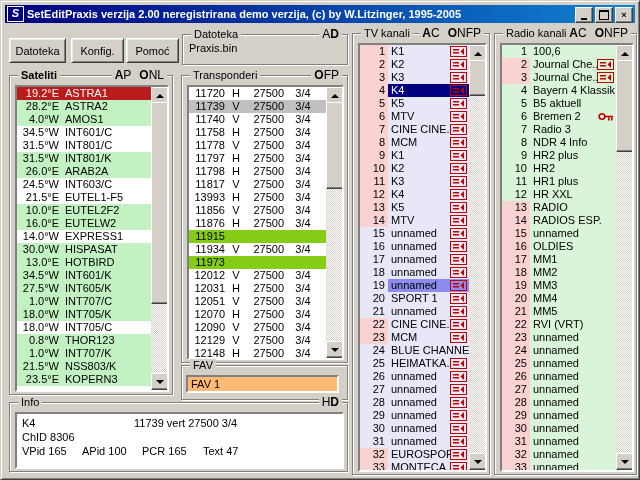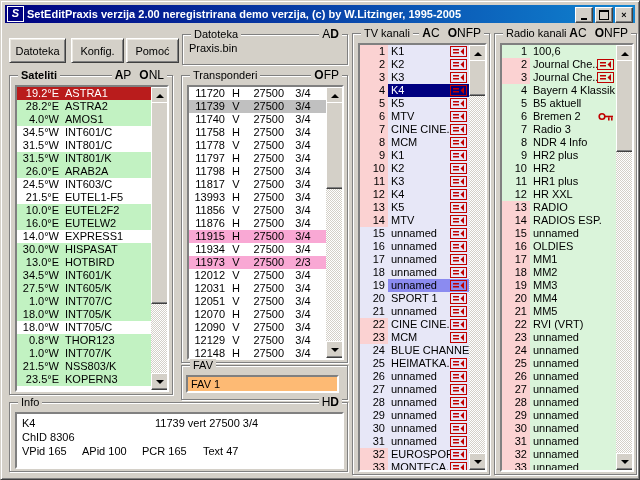--- a/index.html
+++ b/index.html
@@ -46,21 +46,21 @@
   .sat-name{margin-left:6px;flex:1;}
   .bg-green{background:#c2f2c2;}
   .bg-white{background:#fff;}
   .row.sel-navy{background:#b91c1c;color:#fff;}
   
   .tp-freq{width:36px;text-align:right;flex:0 0 auto;}
   .tp-pol{width:12px;text-align:center;margin-left:5px;flex:0 0 auto;}
   .tp-sr{width:40px;text-align:right;margin-left:2px;flex:0 0 auto;}
   .tp-fec{width:22px;text-align:center;margin-left:8px;flex:0 0 auto;}
   .row.sel-gray{background:#c0c0c0;}
-  .row.bg-pink{background:#f9a8d4;}
+  .row.bg-pink{background:#84cc16;flex-direction:column;}
   
   .ch-num{width:25px;text-align:right;padding-right:3px;flex:0 0 auto;}
   .ch-num.pink{background:#fbd2d2;}
   .ch-rest{flex:1;display:flex;align-items:center;overflow:hidden;}
   .ch-name{margin-left:3px;flex:1;overflow:hidden;}
   .ch-rest.navy{background:#000080;color:#fff;}
   .ch-rest.cursor{background:#8b8bf0;color:#000;}
   .ch-icon{flex:0 0 auto;margin-right:2px;display:flex;align-items:center;}
   
   .vscroll{position:absolute;top:0;right:0;bottom:0;width:16px;
@@ -382,21 +382,21 @@
     <input class="fav-input" value="FAV 1" style="">
   </div>
 
   <div class="grp" style="left:8px;top:401px;width:337px;height:68px;">
     <span class="grp-label">Info</span>
     <span class="grp-flags">
         <span><span>H</span><b>D</b></span>
       </span>
     <div class="sunken" style="left:5px;top:9px;width:325px;height:53px;">
       <div class="abs" style="left:5px;top:3px;">K4</div>
-      <div class="abs" style="left:138px;top:3px;">11739  vert 27500  3/4</div>
+      <div class="abs" style="left:117px;top:3px;">11739  vert 27500  3/4</div>
       <div class="abs" style="left:5px;top:17px;">ChID 8306</div>
       <div class="abs" style="left:5px;top:31px;">VPid 165</div>
       <div class="abs" style="left:65px;top:31px;">APid 100</div>
       <div class="abs" style="left:125px;top:31px;">PCR 165</div>
       <div class="abs" style="left:186px;top:31px;">Text 47</div>
     </div>
   </div>
 
   <div class="grp" style="left:351px;top:32px;width:136px;height:440px;">
     <span class="grp-label">TV kanali</span>

